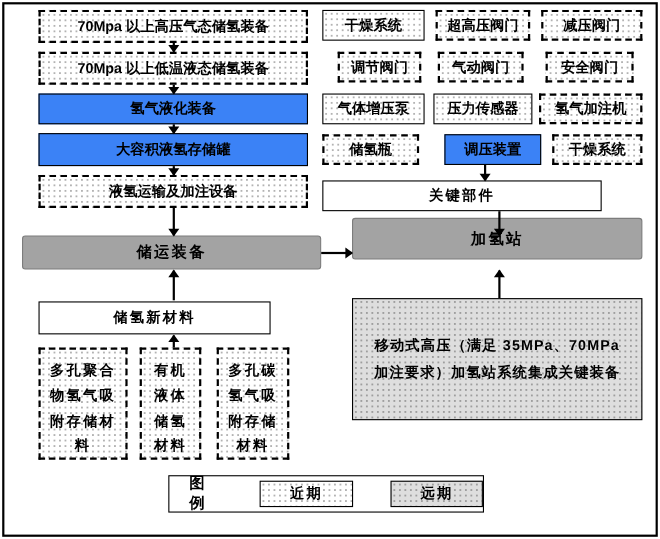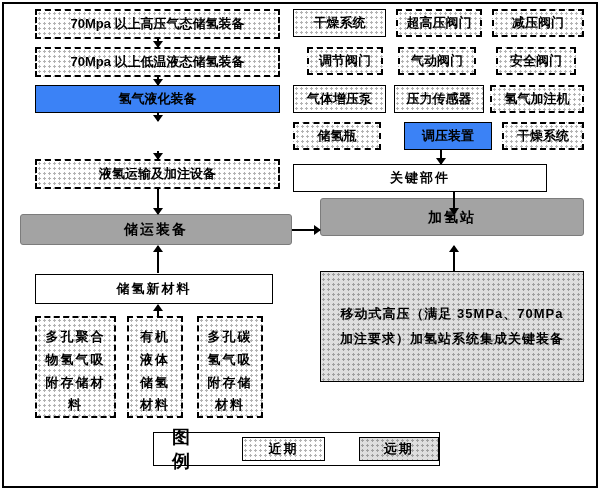--- a/index.html
+++ b/index.html
@@ -23,35 +23,36 @@
         border-left:5px solid transparent;border-right:5px solid transparent;border-top:7px solid #000;}
   .arrow-v.up::after{content:"";position:absolute;top:-1px;left:0.5px;width:0;height:0;
         border-left:5px solid transparent;border-right:5px solid transparent;border-bottom:7px solid #000;}
   .arrow-h{position:absolute;height:11px;}
   .arrow-h::before{content:"";position:absolute;top:5px;left:0;right:0;height:1.6px;background:#000;}
   .arrow-h.right::after{content:"";position:absolute;right:-1px;top:0.5px;width:0;height:0;
         border-top:5px solid transparent;border-bottom:5px solid transparent;border-left:7px solid #000;}
   
   .legend{position:absolute;left:153px;top:432px;width:287px;height:34px;box-sizing:border-box;
         border:1.8px solid #000;background:#fff;display:flex;align-items:center;padding-left:18px;}
-  .legend-title{font-weight:bold;font-size:18px;letter-spacing:2px;}
+  .legend-title{font-weight:bold;font-size:14px;letter-spacing:2px;}
   .legend-chip{box-sizing:border-box;width:86px;height:24px;display:flex;align-items:center;justify-content:center;
         font-weight:bold;font-size:13px;letter-spacing:2px;border:1.6px solid #000;}
   .legend-chip.near{margin-left:32px;}
   .legend-chip.far{margin-left:34px;width:84px;}
 </style>
 </head>
 <body>
 
 <div id="stage">
   <div class="frame"></div>
 
   <div class="node b-dash f-stipple" style="left:35px;top:9px;width:245px;height:30px;">70Mpa 以上高压气态储氢装备</div>
   <div class="node b-dash f-stipple" style="left:35px;top:47px;width:245px;height:30px;">70Mpa 以上低温液态储氢装备</div>
   <div class="node b-solid f-gray" style="left:35px;top:85px;width:245px;height:28px;">氢气液化装备</div>
+  <div class="node b-solid f-gray" style="left:35px;top:121px;width:245px;height:30px;">大容积液氢存储罐</div>
   <div class="node b-dash f-stipple" style="left:35px;top:159px;width:245px;height:30px;">液氢运输及加注设备</div>
 
   <div class="node hub" style="left:20px;top:214px;width:272px;height:31px;">储运装备</div>
 
   <div class="node b-solid f-stipple" style="left:293px;top:9px;width:93px;height:28px;">干燥系统</div>
   <div class="node b-dash f-stipple" style="left:396px;top:9px;width:86px;height:28px;">超高压阀门</div>
   <div class="node b-dash f-stipple" style="left:492px;top:9px;width:92px;height:28px;">减压阀门</div>
 
   <div class="node b-dash f-stipple" style="left:307px;top:47px;width:76px;height:28px;">调节阀门</div>
   <div class="node b-dash f-stipple" style="left:398px;top:47px;width:78px;height:28px;">气动阀门</div>
@@ -62,21 +63,21 @@
   <div class="node b-dash f-stipple" style="left:490px;top:85px;width:94px;height:28px;">氢气加注机</div>
 
   <div class="node b-dash f-stipple" style="left:293px;top:122px;width:88px;height:28px;">储氢瓶</div>
   <div class="node b-solid f-gray" style="left:404px;top:122px;width:88px;height:28px;">调压装置</div>
   <div class="node b-dash f-stipple" style="left:502px;top:122px;width:82px;height:28px;">干燥系统</div>
 
   <div class="node b-solid f-white" style="left:293px;top:164px;width:254px;height:28px;letter-spacing:2px;">关键部件</div>
 
   <div class="node hub" style="left:320px;top:198px;width:264px;height:38px;">加氢站</div>
 
-  <div class="node b-solid f-white" style="left:35px;top:274px;width:238px;height:30px;letter-spacing:2px;">储氢新材料</div>
+  <div class="node b-solid f-white" style="left:35px;top:274px;width:211px;height:30px;letter-spacing:2px;">储氢新材料</div>
 
   <div class="node b-dash f-stipple mat" style="left:35px;top:316px;width:81px;height:102px;">多孔聚合物氢气吸附存储材料</div>
   <div class="node b-dash f-stipple mat" style="left:127px;top:316px;width:56px;height:102px;">有机液体储氢材料</div>
   <div class="node b-dash f-stipple mat" style="left:197px;top:316px;width:66px;height:102px;">多孔碳氢气吸附存储材料</div>
 
   <div class="node b-solid f-stipple-gray" style="left:320px;top:271px;width:264px;height:111px;padding:8px 18px;line-height:1.9;letter-spacing:1px;">移动式高压（满足 35MPa、70MPa 加注要求）加氢站系统集成关键装备</div>
 
   <div class="arrow-v down" style="left:152px;top:39px;height:8px;"></div>
   <div class="arrow-v down" style="left:152px;top:77px;height:8px;"></div>
   <div class="arrow-v down" style="left:152px;top:113px;height:8px;"></div>

